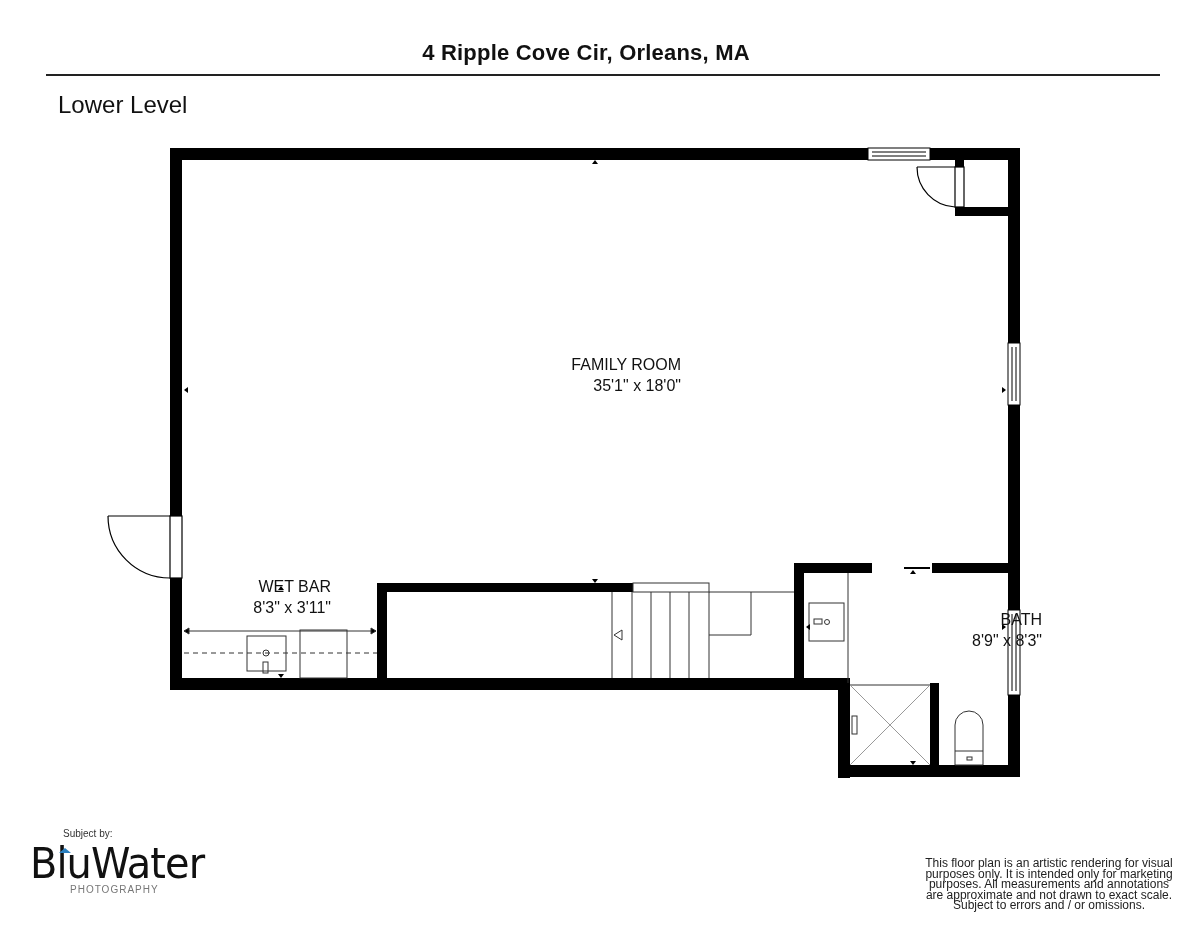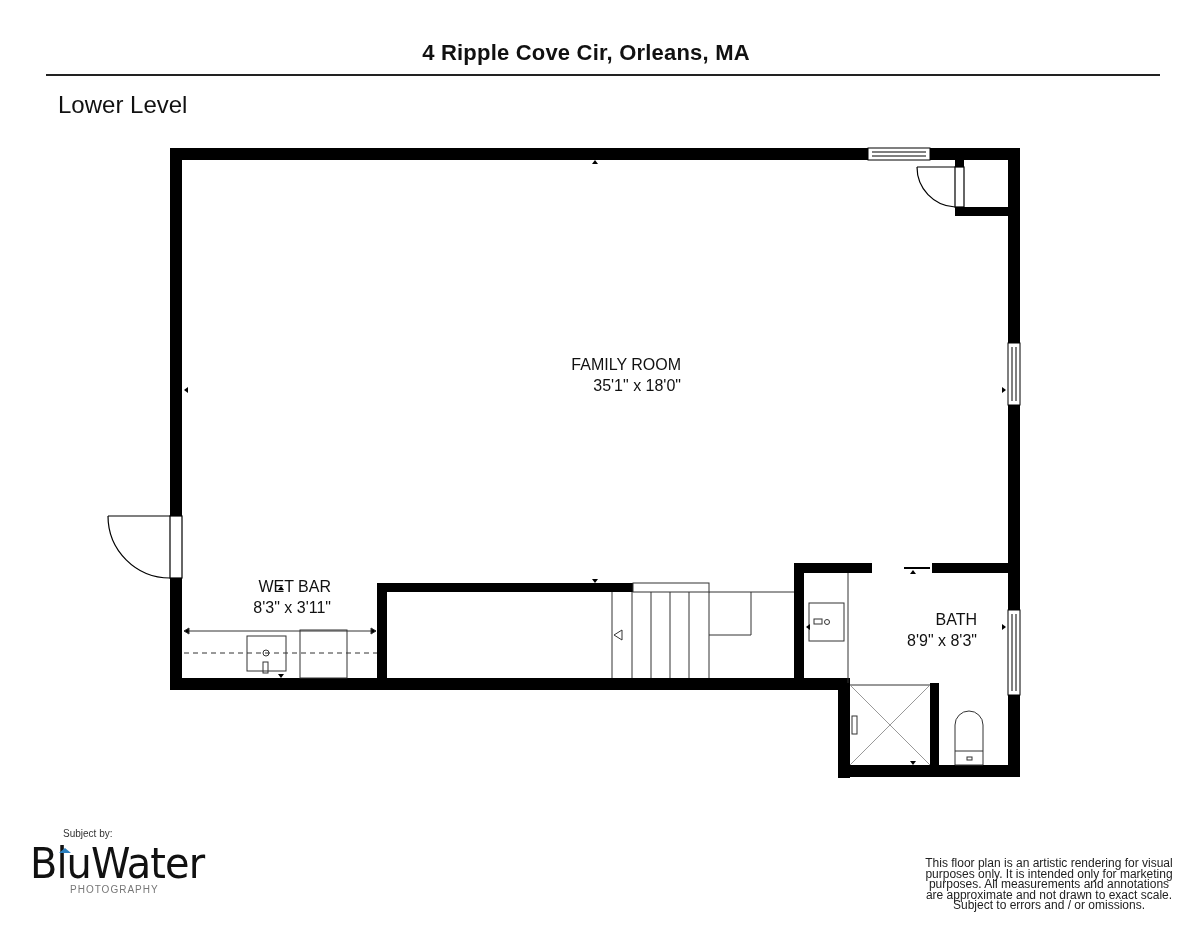--- a/index.html
+++ b/index.html
@@ -129,21 +129,21 @@
 </svg>
 
 <div class="room-label" style="left:481px; top:354px; width:200px;">
   <div>FAMILY ROOM</div>
   <div>35'1" x 18'0"</div>
 </div>
 <div class="room-label" style="left:199px; top:576px; width:132px;">
   <div>WET BAR</div>
   <div>8'3" x 3'11"</div>
 </div>
-<div class="room-label" style="left:857px; top:609px; width:120px;">
+<div class="room-label" style="left:922px; top:609px; width:120px;">
   <div>BATH</div>
   <div>8'9" x 8'3"</div>
 </div>
 
 <div class="prepared">Subject by:</div>
 <div class="logo">BluWater</div>
 <div class="logo-cap"></div>
 <div class="logo-sub">PHOTOGRAPHY</div>
 <div class="disclaimer">This floor plan is an artistic rendering for visual purposes only. It is intended only for marketing purposes. All measurements and annotations are approximate and not drawn to exact scale. Subject to errors and / or omissions.</div>
 

